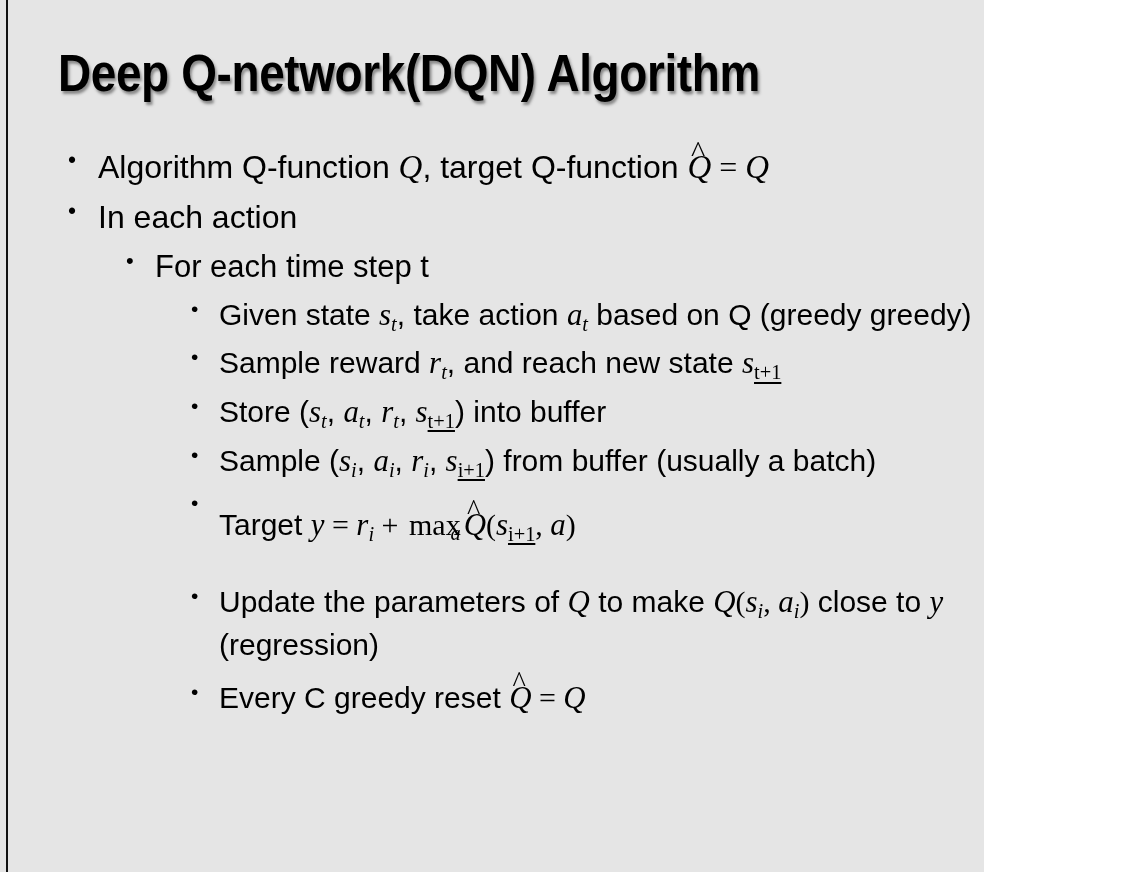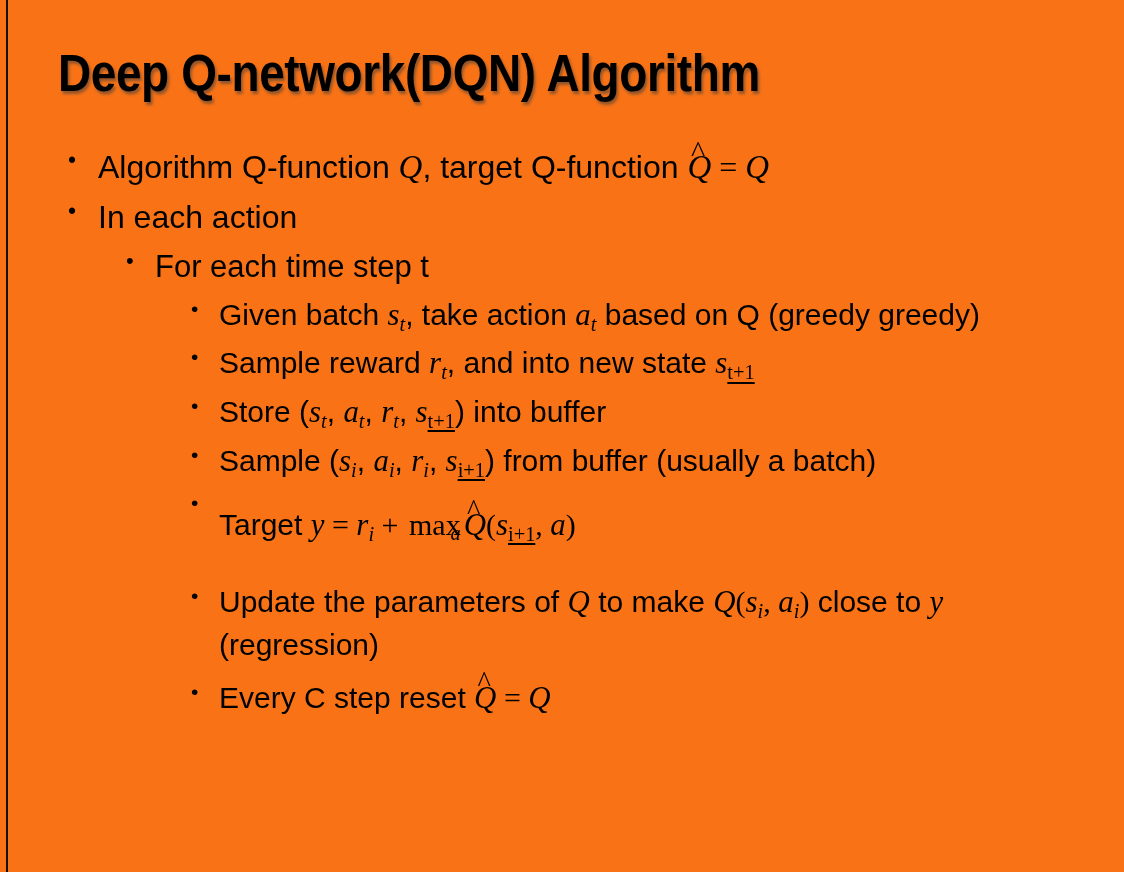--- a/index.html
+++ b/index.html
@@ -3,23 +3,23 @@
 <meta charset="utf-8">
 <style>
   html, body {
     margin: 0;
     padding: 0;
     background: #ffffff;
   }
 
   .slide {
     position: relative;
-    width: 1124px;
+    width: 984px;
     height: 872px;
-    background: #f97316;
+    background: #e5e5e5;
     overflow: hidden;
     font-family: "Liberation Sans", sans-serif;
     color: #000000;
     box-sizing: border-box;
   }
 
   
   .left-edge-rule {
     position: absolute;
     left: 6px;
@@ -176,26 +176,26 @@
       <span class="btext">In each action</span>
     </div>
 
     <div class="bullet-row lvl2">
       <span class="marker">•</span>
       <span class="btext">For each time step t</span>
     </div>
 
     <div class="bullet-row lvl3">
       <span class="marker">•</span>
-      <span class="btext"><span>Given batch </span><span class="m nowrap"><span>s</span><span class="msub">t</span></span><span>, take action </span><span class="m nowrap"><span>a</span><span class="msub">t</span></span><span> based on Q (greedy greedy)</span></span>
-    </div>
-
-    <div class="bullet-row lvl3">
-      <span class="marker">•</span>
-      <span class="btext"><span>Sample reward </span><span class="m nowrap"><span>r</span><span class="msub">t</span></span><span>, and into new state </span><span class="m nowrap"><span>s</span><span class="msub msub-up">t+1</span></span></span>
+      <span class="btext"><span>Given state </span><span class="m nowrap"><span>s</span><span class="msub">t</span></span><span>, take action </span><span class="m nowrap"><span>a</span><span class="msub">t</span></span><span> based on Q (greedy greedy)</span></span>
+    </div>
+
+    <div class="bullet-row lvl3">
+      <span class="marker">•</span>
+      <span class="btext"><span>Sample reward </span><span class="m nowrap"><span>r</span><span class="msub">t</span></span><span>, and reach new state </span><span class="m nowrap"><span>s</span><span class="msub msub-up">t+1</span></span></span>
     </div>
 
     <div class="bullet-row lvl3">
       <span class="marker">•</span>
       <span class="btext"><span>Store (</span><span class="m nowrap"><span>s</span><span class="msub">t</span></span><span>, </span><span class="m nowrap"><span>a</span><span class="msub">t</span></span><span>, </span><span class="m nowrap"><span>r</span><span class="msub">t</span></span><span>, </span><span class="m nowrap"><span>s</span><span class="msub msub-up">t+1</span></span><span>) into buffer</span></span>
     </div>
 
     <div class="bullet-row lvl3">
       <span class="marker">•</span>
       <span class="btext"><span>Sample (</span><span class="m nowrap"><span>s</span><span class="msub">i</span></span><span>, </span><span class="m nowrap"><span>a</span><span class="msub">i</span></span><span>, </span><span class="m nowrap"><span>r</span><span class="msub">i</span></span><span>, </span><span class="m nowrap"><span>s</span><span class="msub msub-up">i+1</span></span><span>) from buffer (usually a batch)</span></span>
@@ -206,17 +206,17 @@
       <span class="btext"><span>Target </span><span class="m">y</span><span class="mr"> = </span><span class="m nowrap"><span>r</span><span class="msub">i</span></span><span class="mr"> + </span><span class="limop"><span>max</span><span class="lim-sub">a</span></span><span class="hat m"><span class="hat-mark">^</span><span>Q</span></span><span class="mr">(</span><span class="m nowrap"><span>s</span><span class="msub msub-up">i+1</span></span><span class="mr">, </span><span class="m">a</span><span class="mr">)</span></span>
     </div>
 
     <div class="bullet-row lvl3">
       <span class="marker">•</span>
       <span class="btext"><span>Update the parameters of </span><span class="m">Q</span><span> to make </span><span class="m">Q</span><span class="mr">(</span><span class="m nowrap"><span>s</span><span class="msub">i</span></span><span class="mr">, </span><span class="m nowrap"><span>a</span><span class="msub">i</span></span><span class="mr">)</span><span> close to </span><span class="m">y</span><span> (regression)</span></span>
     </div>
 
     <div class="bullet-row lvl3" style="margin-top:14px;">
       <span class="marker">•</span>
-      <span class="btext"><span>Every C step reset </span><span class="hat m"><span class="hat-mark">^</span><span>Q</span></span><span class="mr"> = </span><span class="m">Q</span></span>
+      <span class="btext"><span>Every C greedy reset </span><span class="hat m"><span class="hat-mark">^</span><span>Q</span></span><span class="mr"> = </span><span class="m">Q</span></span>
     </div>
 
   </div>
 </div>
 
 </body></html>

